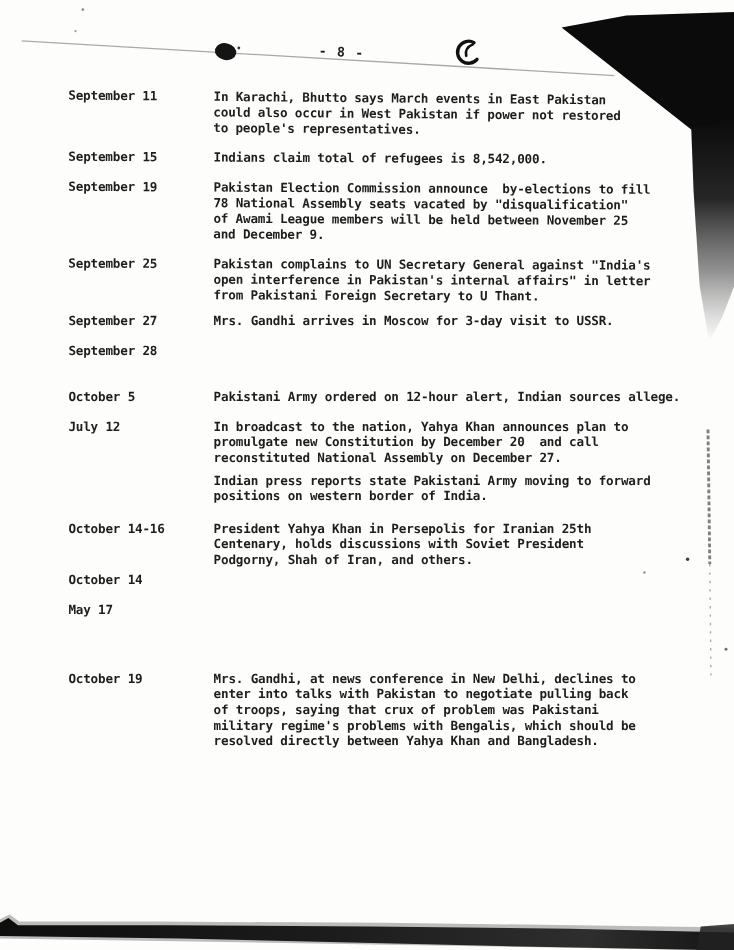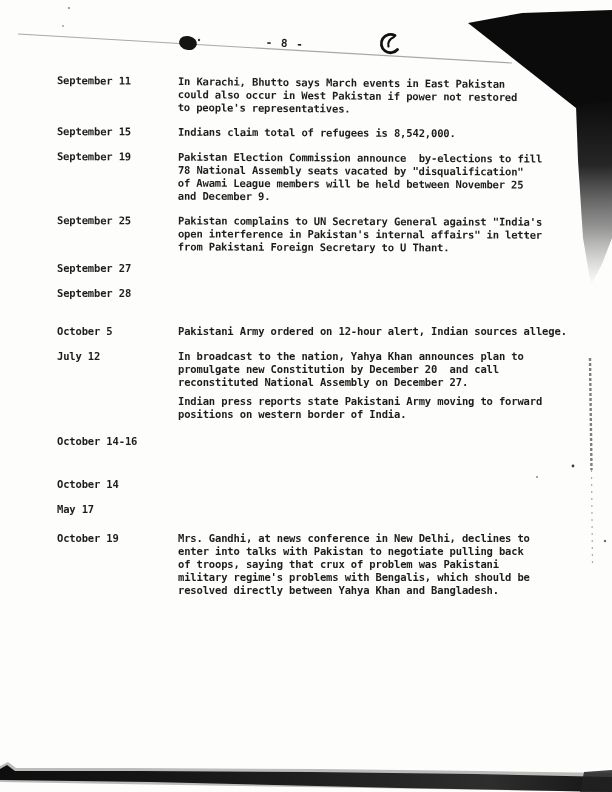--- a/index.html
+++ b/index.html
@@ -94,20 +94,21 @@
 and December 9.</div>
 </div>
 <div class="entry t3" style="top:214px">
   <div class="date">September 25</div>
   <div class="body">Pakistan complains to UN Secretary General against "India's
 open interference in Pakistan's internal affairs" in letter
 from Pakistani Foreign Secretary to U Thant.</div>
 </div>
 <div class="entry" style="top:262px">
   <div class="date">September 27</div>
+  <div class="body">Mrs. Gandhi arrives in Moscow for 3-day visit to USSR.</div>
 </div>
 <div class="entry" style="top:287px">
   <div class="date">September 28</div>
 </div>
 <div class="entry" style="top:325px">
   <div class="date">October 5</div>
   <div class="body">Pakistani Army ordered on 12-hour alert, Indian sources allege.</div>
 </div>
 <div class="entry" style="top:350px">
   <div class="date">July 12</div>
@@ -115,27 +116,30 @@
 promulgate new Constitution by December 20  and call
 reconstituted National Assembly on December 27.</div>
 </div>
 <div class="entry" style="top:395px">
   <div class="date"></div>
   <div class="body">Indian press reports state Pakistani Army moving to forward
 positions on western border of India.</div>
 </div>
 <div class="entry" style="top:435px">
   <div class="date">October 14-16</div>
+  <div class="body">President Yahya Khan in Persepolis for Iranian 25th
+Centenary, holds discussions with Soviet President
+Podgorny, Shah of Iran, and others.</div>
 </div>
 <div class="entry" style="top:478px">
   <div class="date">October 14</div>
 </div>
 <div class="entry" style="top:503px">
   <div class="date">May 17</div>
 </div>
-<div class="entry" style="top:532px">
+<div class="entry" style="top:560px">
   <div class="date">October 19</div>
   <div class="body">Mrs. Gandhi, at news conference in New Delhi, declines to
 enter into talks with Pakistan to negotiate pulling back
 of troops, saying that crux of problem was Pakistani
 military regime's problems with Bengalis, which should be
 resolved directly between Yahya Khan and Bangladesh.</div>
 </div>
 
 </body></html>

